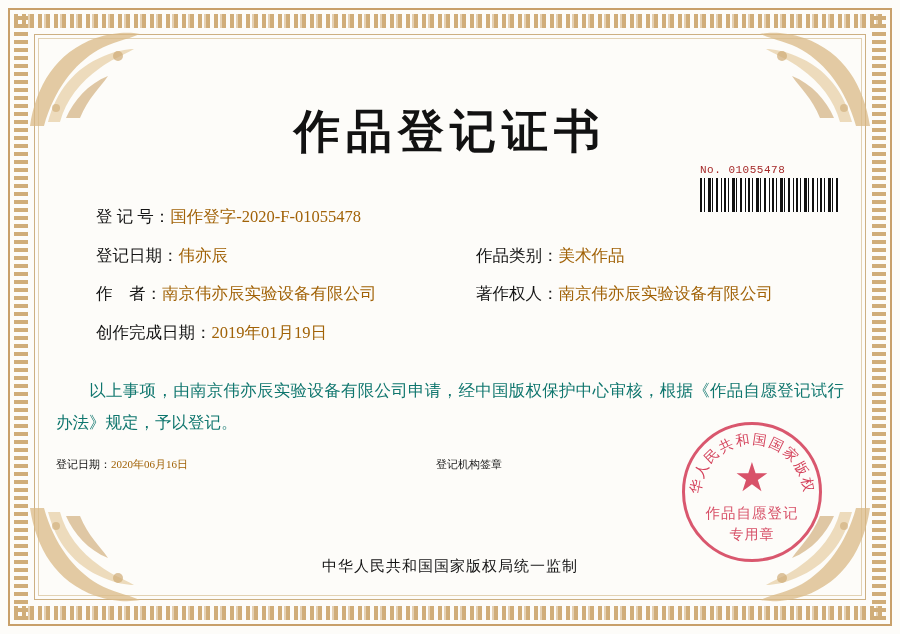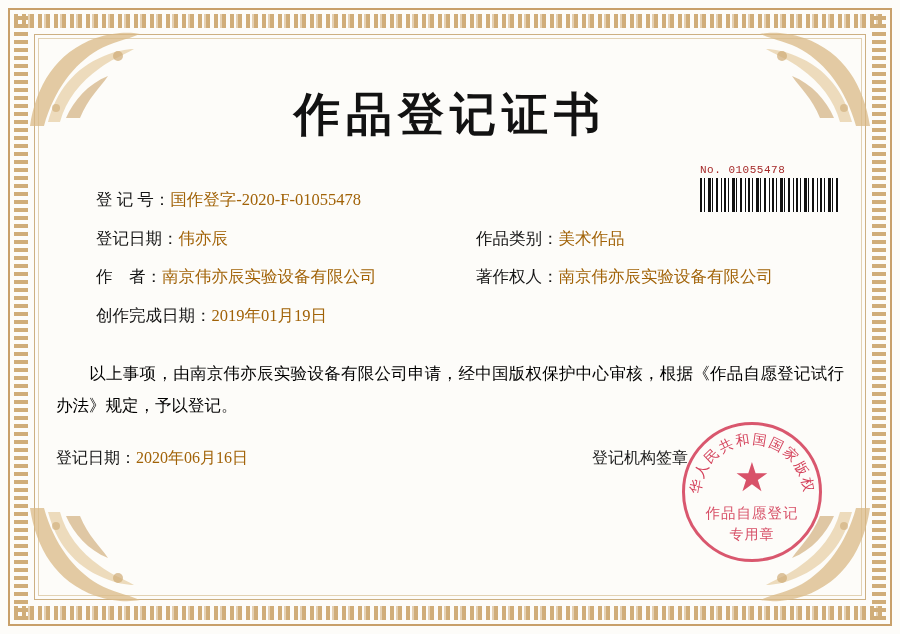--- a/index.html
+++ b/index.html
@@ -105,21 +105,21 @@
     top: 52px;
     bottom: 50px;
   }
 
   .title {
     text-align: center;
     font-size: 46px;
     letter-spacing: 6px;
     font-weight: 700;
     color: #121212;
-    margin-top: 32px;
+    margin-top: 49px;
     font-family: "DejaVu Serif", "Liberation Serif", serif;
   }
 
   .barcode-block {
     position: absolute;
     right: 4px;
     top: 112px;
     width: 140px;
     text-align: left;
     padding-left: 34px;
@@ -165,31 +165,31 @@
   }
   .fvalue {
     color: #a16207;
   }
 
   .statement {
     margin-top: 34px;
     font-size: 16.5px;
     line-height: 1.95;
     text-align: justify;
-    color: #000000;
+    color: #0f766e;
   }
   .statement .indent { display: inline-block; width: 2em; }
 
   .footer-row {
-    margin-top: 26px;
+    margin-top: 18px;
     display: flex;
-    font-size: 16px;
+    font-size: 11px;
   }
   .footer-left { width: 380px; }
-  .footer-right { flex: 1; text-align: center; }
+  .footer-right { flex: 1; }
 
   
   .seal {
     position: absolute;
     right: 78px;
     bottom: 72px;
     width: 140px;
     height: 140px;
   }
   .seal-ring {
@@ -336,20 +336,21 @@
       <span class="indent"></span><span>以上事项，由南京伟亦辰实验设备有限公司申请，经中国版权保护中心审核，根据《作品自愿登记试行办法》规定，予以登记。</span>
     </div>
 
     <div class="footer-row">
       <div class="footer-left">
         <span class="flabel">登记日期：</span><span class="fvalue">2020年06月16日</span>
       </div>
       <div class="footer-right">登记机构签章</div>
     </div>
 
+    <div class="bottom-note">中华人民共和国国家版权局统一监制</div>
   </div>
 
   <div class="seal">
     <div class="seal-ring"></div>
     <svg width="140" height="140" viewBox="0 0 140 140">
       <defs>
         <path id="sealArc" d="M 18,74 A 52,52 0 0 1 122,74"></path>
       </defs>
       <text font-family="DejaVu Serif, Liberation Serif, serif" font-size="14" fill="#d4405a" letter-spacing="2">
         <textPath href="#sealArc" startOffset="50%" text-anchor="middle">中华人民共和国国家版权局</textPath>

